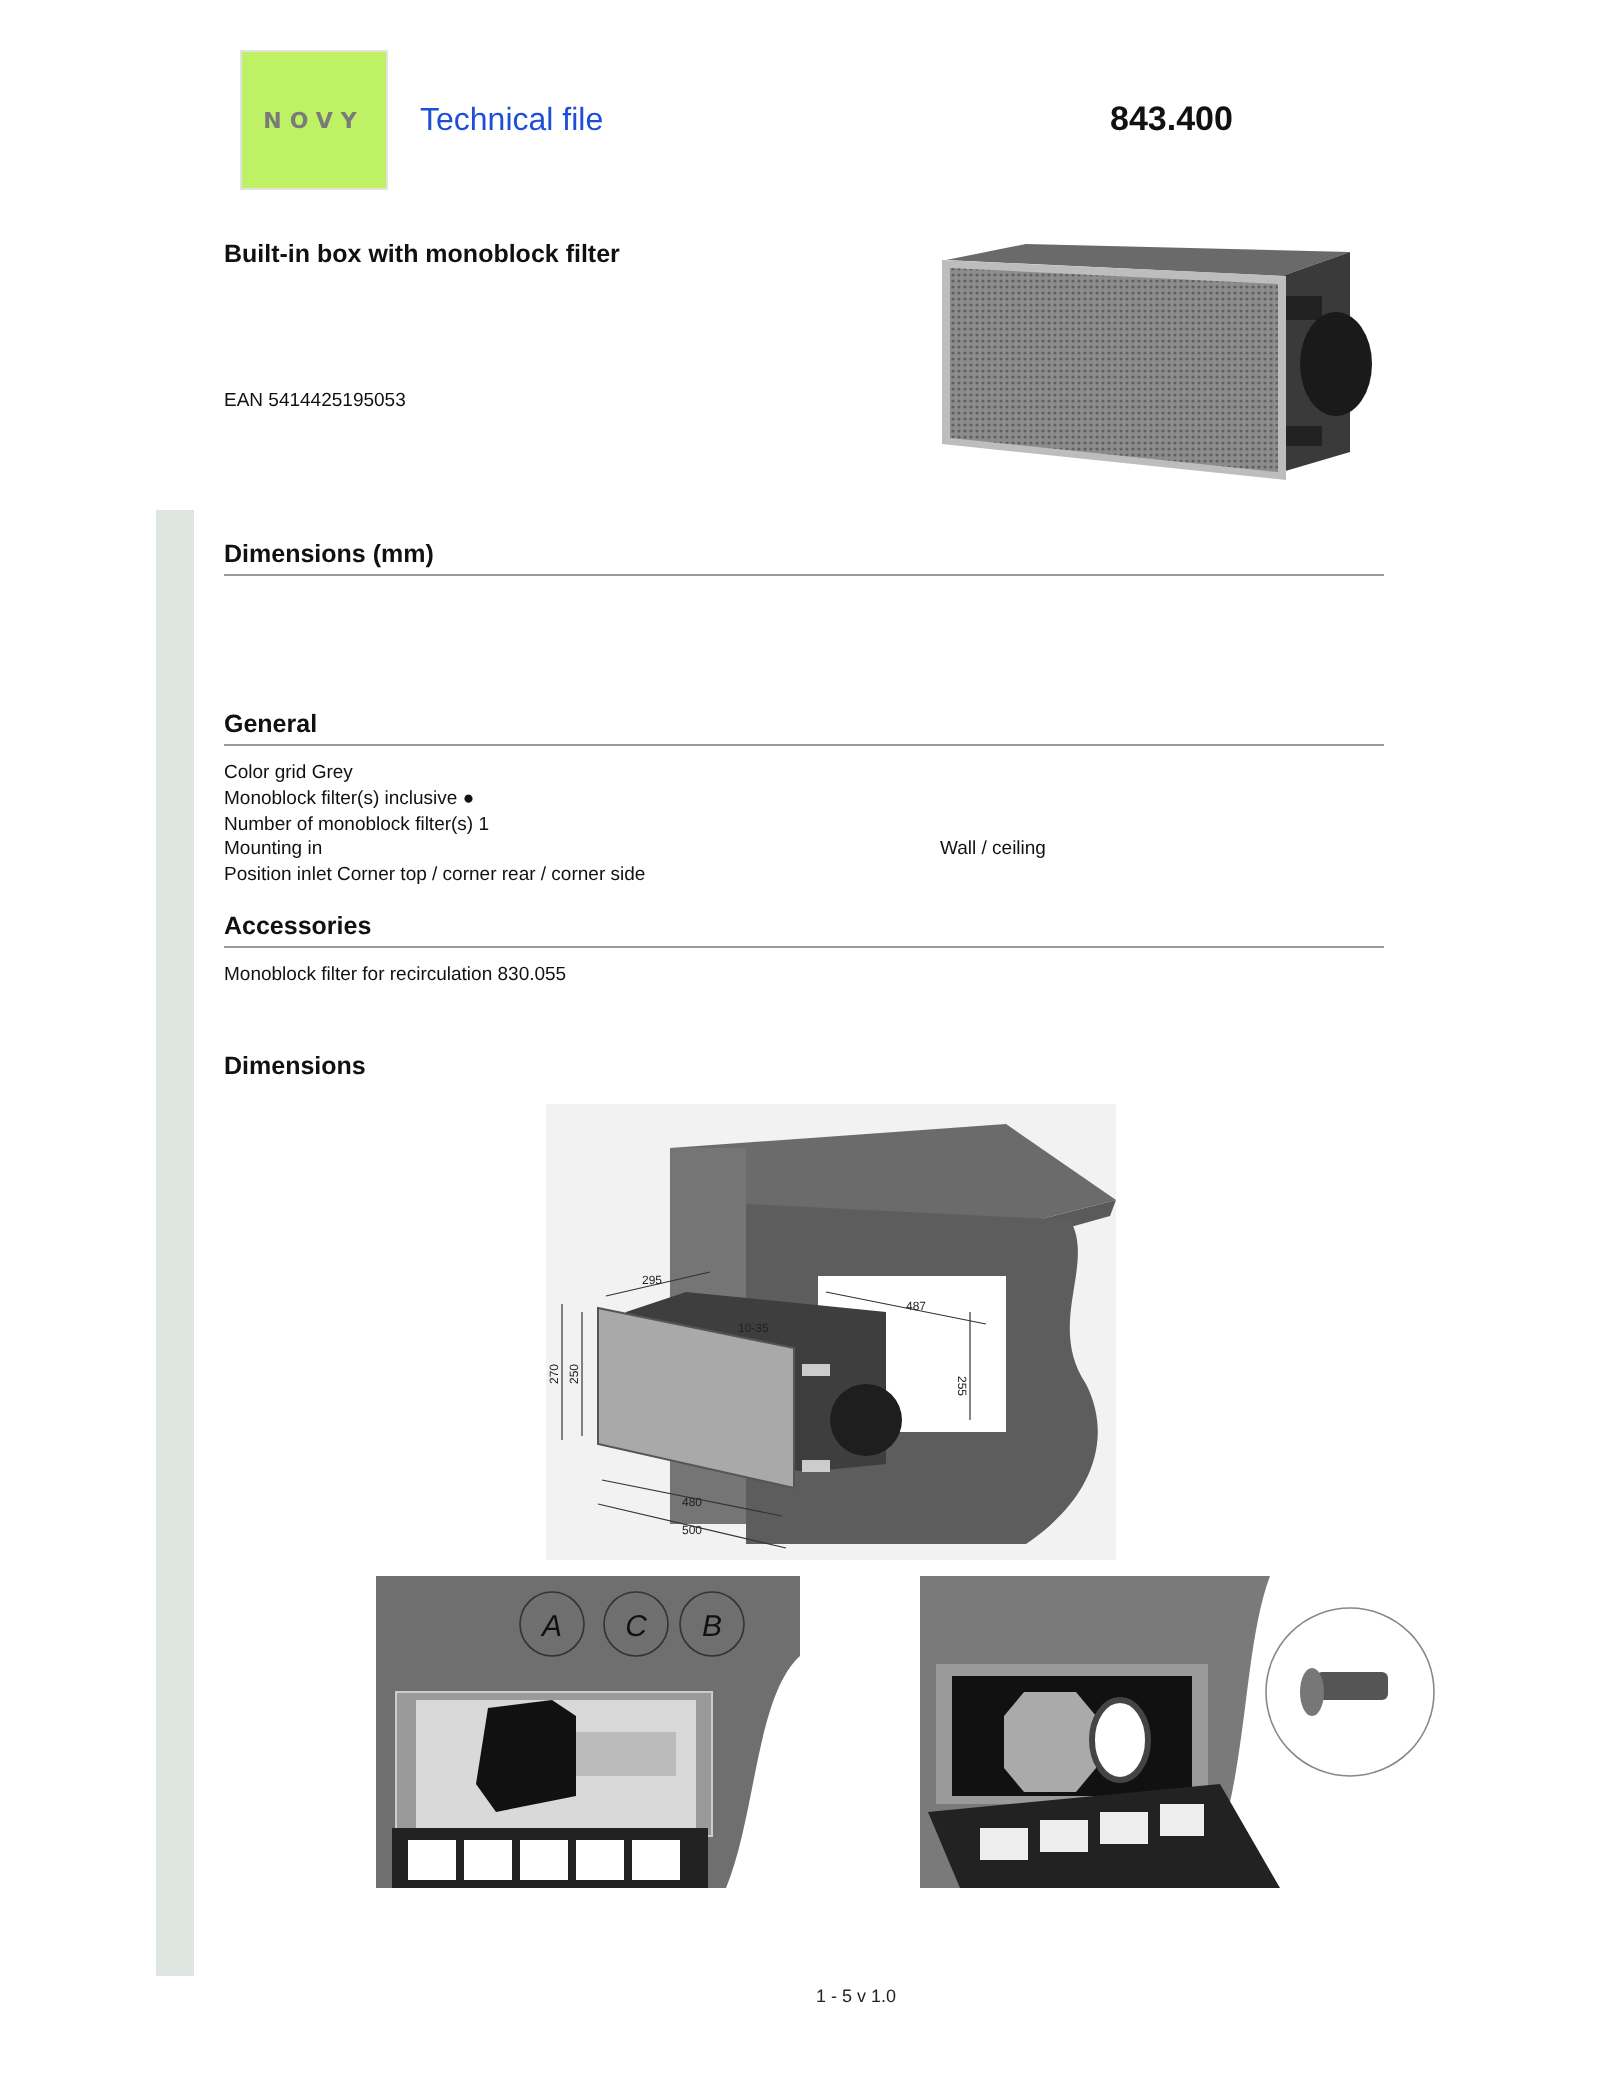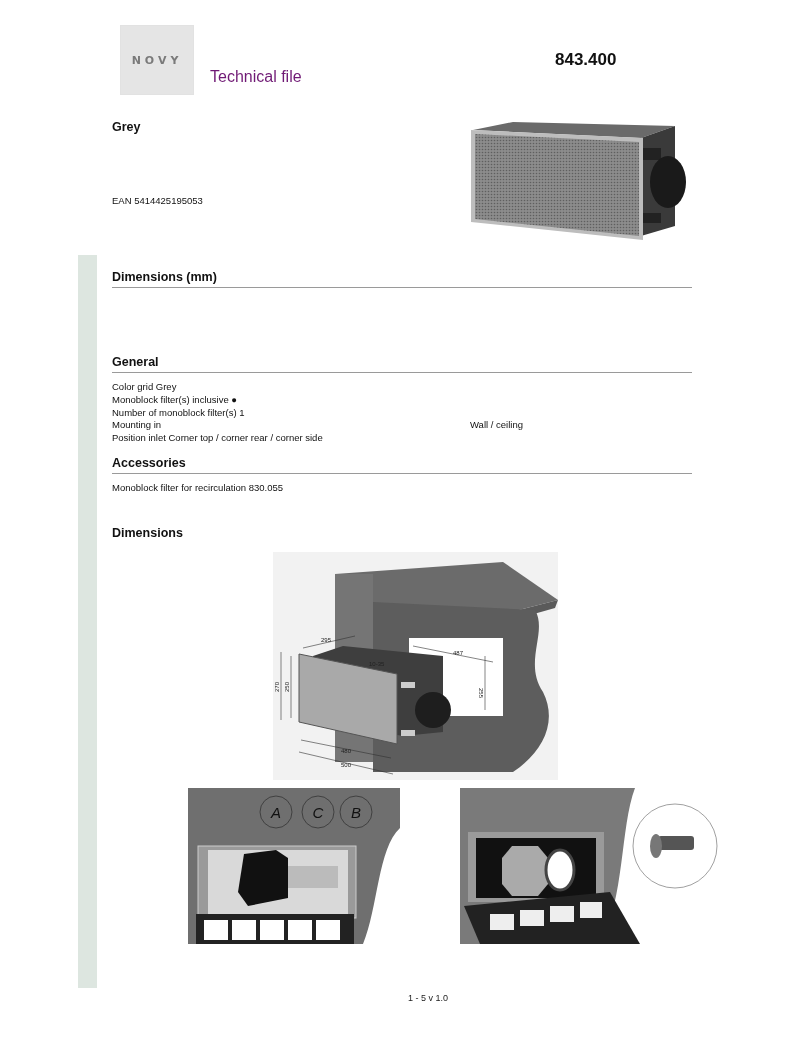--- a/index.html
+++ b/index.html
@@ -1,22 +1,22 @@
 <!DOCTYPE html>
 <html><head>
 <meta charset="utf-8">
 <style>
   html, body { margin:0; padding:0; }
   body { width:802px; height:1037px; background:#ffffff; position:relative; overflow:hidden;
          font-family:"Liberation Sans", sans-serif; color:#111; }
   .abs { position:absolute; }
-  .logo-box { left:120px; top:25px; width:72px; height:68px; border:1px solid #e2e2e2; background:#e5e5e5;
+  .logo-box { left:120px; top:25px; width:72px; height:68px; border:1px solid #e2e2e2; background:#bef264;
               display:flex; align-items:center; justify-content:center; }
   .logo-text { font-family:"DejaVu Sans", sans-serif; font-weight:bold; font-size:11px; letter-spacing:4px; color:#7a7a7a; }
-  .doc-title { left:210px; top:52px; font-size:16px; color:#701a75;margin-top:16px; }
+  .doc-title { left:210px; top:52px; font-size:16px; color:#1d4ed8; }
   .doc-number { left:555px; top:50px; font-size:17px; font-weight:bold; }
   .product-lines { left:112px; top:119px; font-size:12.5px; font-weight:bold; line-height:17.5px; }
   .ean { left:112px; top:195px; font-size:9.5px; }
   .side-bar { left:78px; top:255px; width:19px; height:733px; background:#dde6e0; }
   .section { left:112px; width:580px; }
   .section h2 { margin:0; font-size:12.5px; font-weight:bold; padding-bottom:3px; border-bottom:1px solid #9a9a9a; }
   .rows { padding-top:8px; font-size:9.5px; line-height:12.8px; }
   .row { position:relative; height:12.8px; }
   .row .val { position:absolute; left:358px; top:0; }
   .dim-heading { left:112px; top:526px; font-size:12.5px; font-weight:bold; }
@@ -26,21 +26,21 @@
 </head>
 <body>
 
 <div class="abs logo-box">
   <span class="logo-text">NOVY</span>
 </div>
 <div class="abs doc-title">Technical file</div>
 <div class="abs doc-number">843.400</div>
 
 <div class="abs product-lines">
-  <div>Grey</div>
+  <div>Built-in box with monoblock filter</div>
 </div>
 <div class="abs ean">EAN 5414425195053</div>
 
 <div class="abs" style="left:463px;top:118px;width:230px;height:135px;">
   <svg width="230" height="135" viewBox="0 0 230 135">
     <defs>
       <pattern id="mesh" width="3" height="3" patternUnits="userSpaceOnUse">
         <rect width="3" height="3" fill="#8c8c8c"></rect>
         <circle cx="1.5" cy="1.5" r="0.8" fill="#5f5f5f"></circle>
       </pattern>

